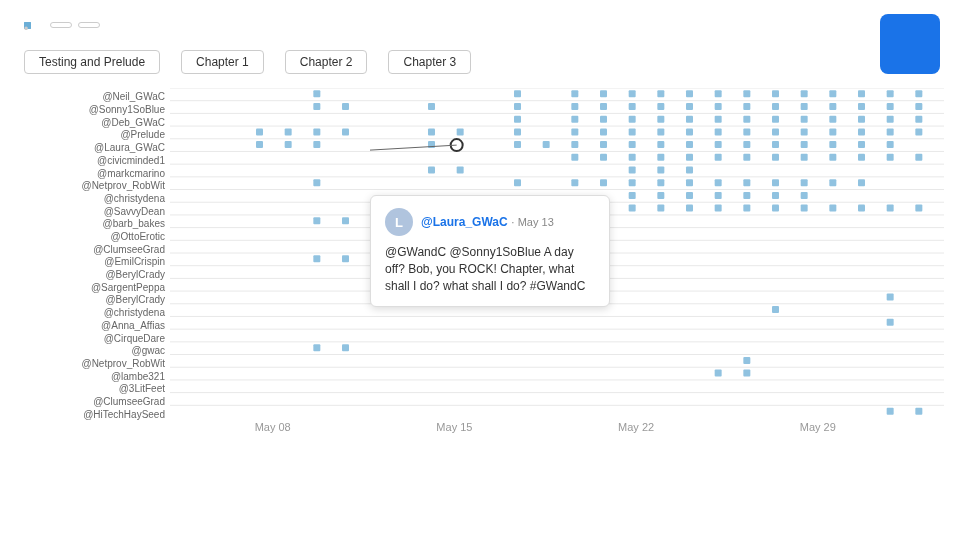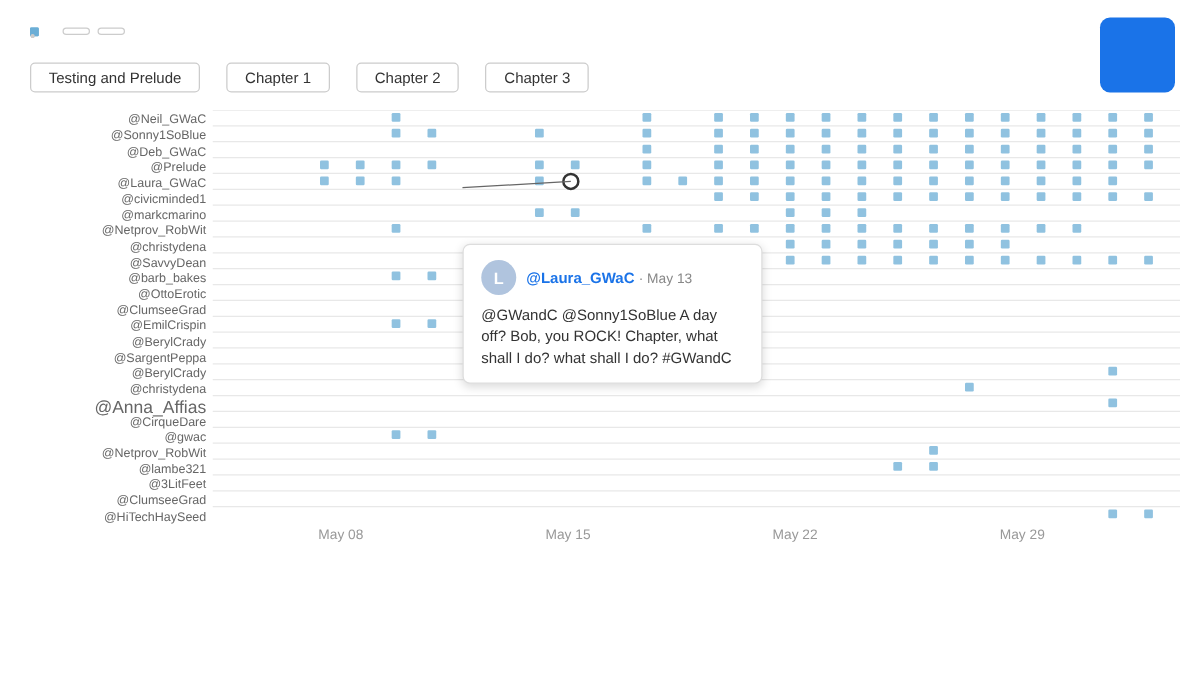--- a/index.html
+++ b/index.html
@@ -147,21 +147,21 @@
         <div class="y-label" style="top: 109.885px; right: 6px; position: absolute; font-size: 10px; color: rgb(102, 102, 102); transform: translateY(-50%); text-align: right;">@christydena</div>
         <div class="y-label" style="top: 122.577px; right: 6px; position: absolute; font-size: 10px; color: rgb(102, 102, 102); transform: translateY(-50%); text-align: right;">@SavvyDean</div>
         <div class="y-label" style="top: 135.269px; right: 6px; position: absolute; font-size: 10px; color: rgb(102, 102, 102); transform: translateY(-50%); text-align: right;">@barb_bakes</div>
         <div class="y-label" style="top: 147.962px; right: 6px; position: absolute; font-size: 10px; color: rgb(102, 102, 102); transform: translateY(-50%); text-align: right;">@OttoErotic</div>
         <div class="y-label" style="top: 160.654px; right: 6px; position: absolute; font-size: 10px; color: rgb(102, 102, 102); transform: translateY(-50%); text-align: right;">@ClumseeGrad</div>
         <div class="y-label" style="top: 173.346px; right: 6px; position: absolute; font-size: 10px; color: rgb(102, 102, 102); transform: translateY(-50%); text-align: right;">@EmilCrispin</div>
         <div class="y-label" style="top: 186.038px; right: 6px; position: absolute; font-size: 10px; color: rgb(102, 102, 102); transform: translateY(-50%); text-align: right;">@BerylCrady</div>
         <div class="y-label" style="top: 198.731px; right: 6px; position: absolute; font-size: 10px; color: rgb(102, 102, 102); transform: translateY(-50%); text-align: right;">@SargentPeppa</div>
         <div class="y-label" style="top: 211.423px; right: 6px; position: absolute; font-size: 10px; color: rgb(102, 102, 102); transform: translateY(-50%); text-align: right;">@BerylCrady</div>
         <div class="y-label" style="top: 224.115px; right: 6px; position: absolute; font-size: 10px; color: rgb(102, 102, 102); transform: translateY(-50%); text-align: right;">@christydena</div>
-        <div class="y-label" style="top: 236.808px; right: 6px; position: absolute; font-size: 14px; color: rgb(102, 102, 102); transform: translateY(-50%); text-align: right;">@Anna_Affias</div>
+        <div class="y-label" style="top: 236.808px; right: 6px; position: absolute; font-size: 10px; color: rgb(102, 102, 102); transform: translateY(-50%); text-align: right;">@Anna_Affias</div>
         <div class="y-label" style="top: 249.5px; right: 6px; position: absolute; font-size: 10px; color: rgb(102, 102, 102); transform: translateY(-50%); text-align: right;">@CirqueDare</div>
         <div class="y-label" style="top: 262.192px; right: 6px; position: absolute; font-size: 10px; color: rgb(102, 102, 102); transform: translateY(-50%); text-align: right;">@gwac</div>
         <div class="y-label" style="top: 274.885px; right: 6px; position: absolute; font-size: 10px; color: rgb(102, 102, 102); transform: translateY(-50%); text-align: right;">@Netprov_RobWit</div>
         <div class="y-label" style="top: 287.577px; right: 6px; position: absolute; font-size: 10px; color: rgb(102, 102, 102); transform: translateY(-50%); text-align: right;">@lambe321</div>
         <div class="y-label" style="top: 300.269px; right: 6px; position: absolute; font-size: 10px; color: rgb(102, 102, 102); transform: translateY(-50%); text-align: right;">@3LitFeet</div>
         <div class="y-label" style="top: 312.962px; right: 6px; position: absolute; font-size: 10px; color: rgb(102, 102, 102); transform: translateY(-50%); text-align: right;">@ClumseeGrad</div>
         <div class="y-label" style="top: 325.654px; right: 6px; position: absolute; font-size: 10px; color: rgb(102, 102, 102); transform: translateY(-50%); text-align: right;">@HiTechHaySeed</div>
       </div>
 
     <div style="position:relative; margin-left:170px; margin-right:16px; height:330px;">

